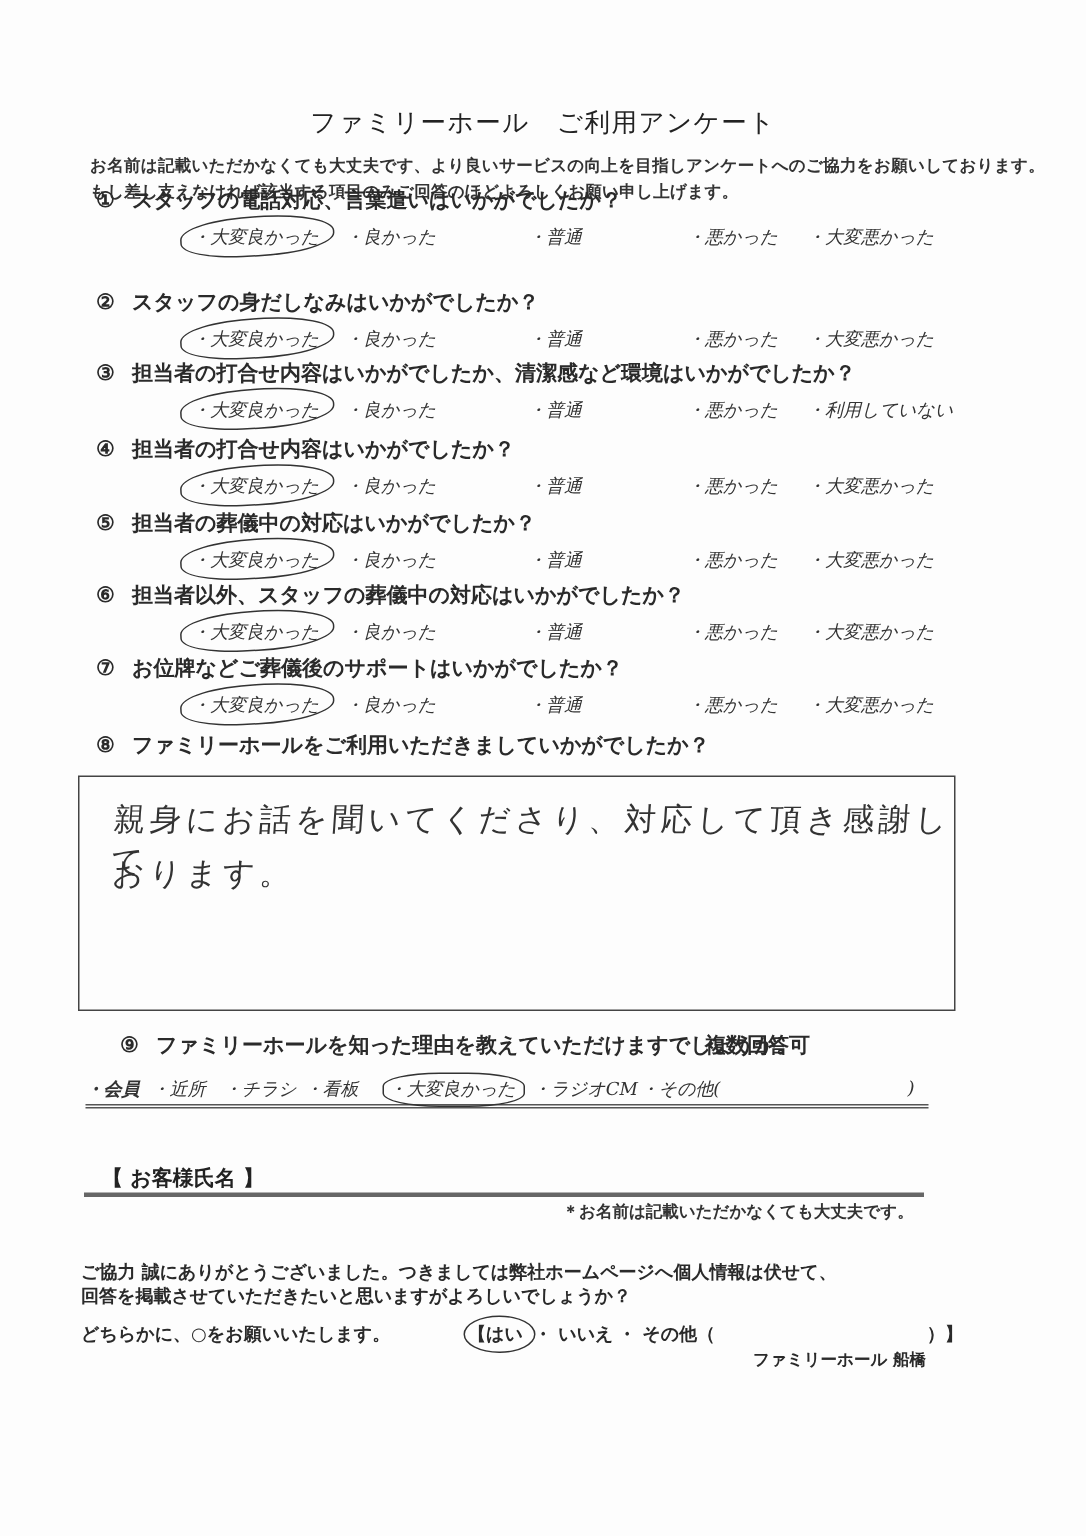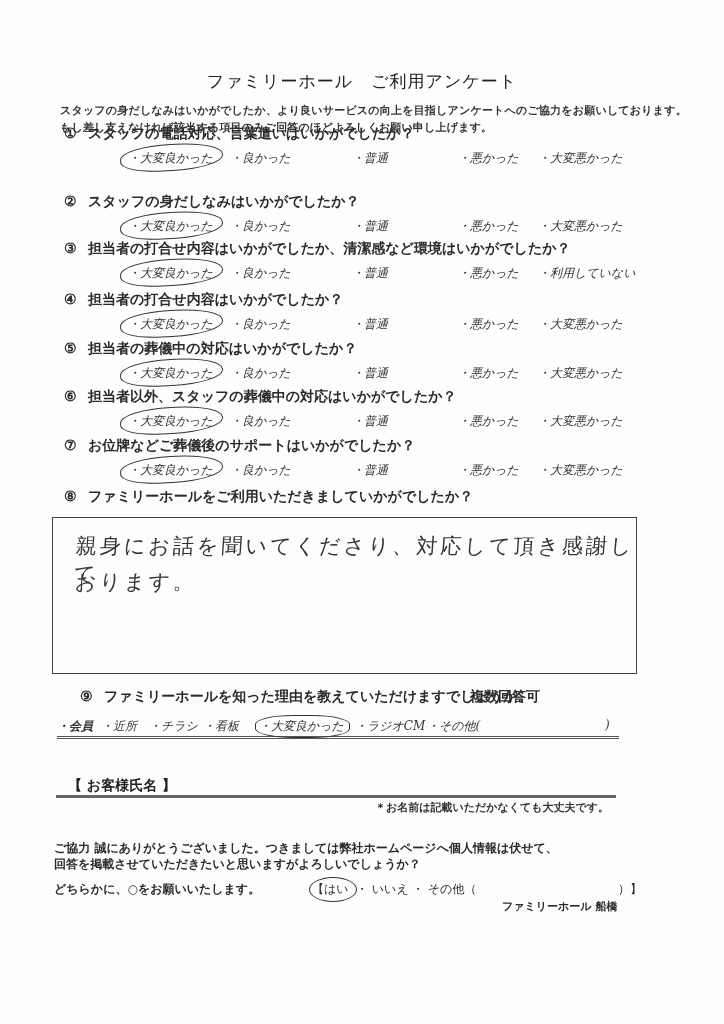--- a/index.html
+++ b/index.html
@@ -22,31 +22,31 @@
   .hand { font-family: "DejaVu Sans", sans-serif; font-size: 21px; color: #333; letter-spacing: 3px; font-weight: 200; transform: skewX(-4deg); }
   .sources { left: 57px; top: 716px; width: 562px; height: 20px; border-bottom: 3px double #555; font-size: 12px; font-style: italic; color: #333; }
   .src { position: absolute; top: 2px; white-space: nowrap; }
   .src.circled::before {
     content: ""; position: absolute; left: -4px; top: -3px; right: -6px; bottom: -3px;
     border: 1.3px solid #333; border-radius: 40%; 
   }
   .namehdr { left: 56px; top: 777px; width: 560px; height: 18px; border-bottom: 3px solid #666; font-size: 14px; color: #222; font-family: "DejaVu Sans", sans-serif; }
   .note { font-size: 11px; color: #333; white-space: nowrap; font-weight: bold; }
   .thanks { left: 54px; font-size: 12px; color: #2a2a2a; white-space: nowrap; font-weight: bold; }
-  .consent-opt { position: absolute; font-size: 12px; white-space: nowrap; color: #2a2a2a; font-weight: normal; }
+  .consent-opt { position: absolute; font-size: 12px; white-space: nowrap; color: #2a2a2a; font-weight: bold; }
   .consent-opt.circled::before {
     content: ""; position: absolute; left: -3px; top: -4px; right: -8px; bottom: -4px;
     border: 1.3px solid #333; border-radius: 50%;
   }
 </style>
 </head>
 <body>
 
 <div class="abs title">ファミリーホール　ご利用アンケート</div>
-<div class="abs intro" style="top:103px;">スタッフの身だしなみはいかがでしたか、より良いサービスの向上を目指しアンケートへのご協力をお願いしております。</div>
+<div class="abs intro" style="top:103px;">お名前は記載いただかなくても大丈夫です、より良いサービスの向上を目指しアンケートへのご協力をお願いしております。</div>
 <div class="abs intro" style="top:120px;">もし差し支えなければ該当する項目のみご回答のほどよろしくお願い申し上げます。</div>
 
 <div id="questions">
     <div class="abs q" style="top: 125px;"><span class="num">①</span><span>スタッフの電話対応、言葉遣いはいかがでしたか？</span></div>
     <div class="abs opts" style="top: 150px;">
       <span class="opt circled" style="left: 8px;">・大変良かった</span>
       <span class="opt" style="left: 110px;">・良かった</span>
       <span class="opt" style="left: 232px;">・普通</span>
       <span class="opt" style="left: 338px;">・悪かった</span>
       <span class="opt" style="left: 418px;">・大変悪かった</span>

